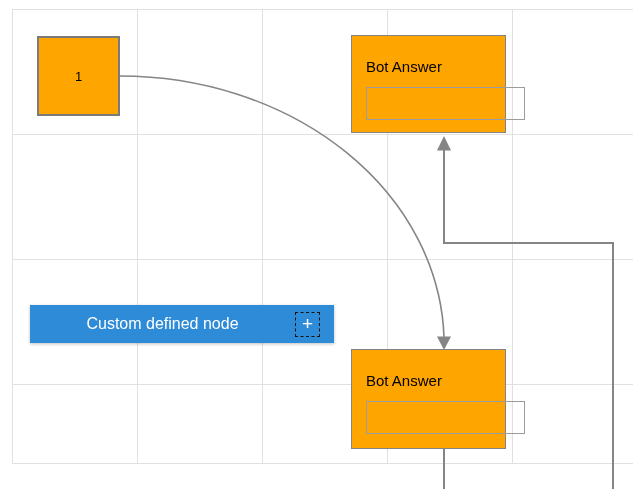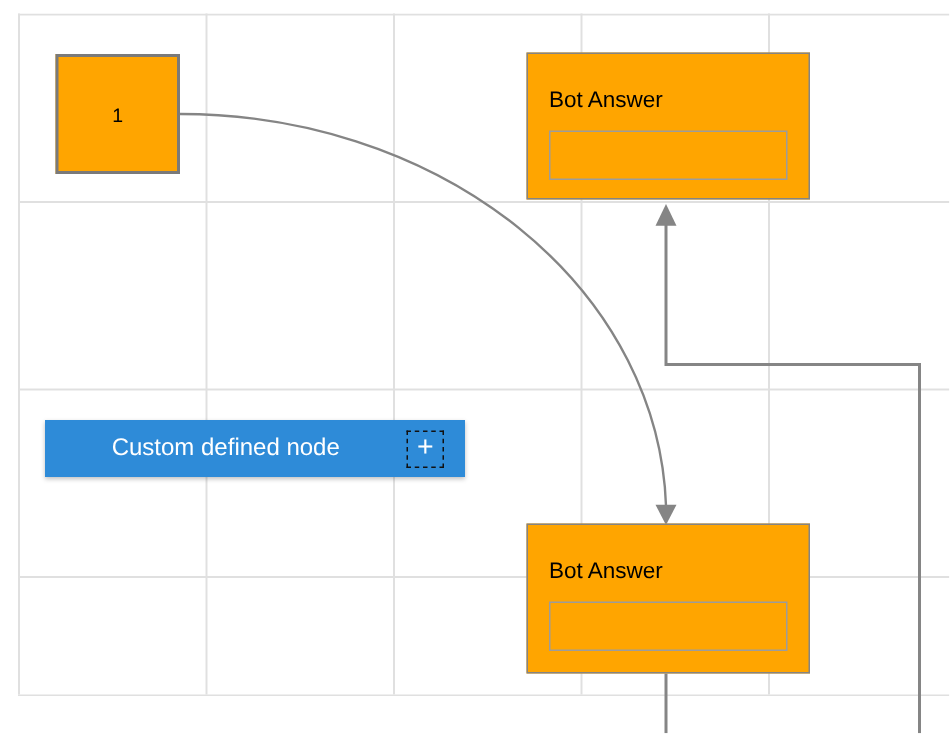--- a/index.html
+++ b/index.html
@@ -52,43 +52,43 @@
     background: var(--node-orange);
   }
   .square {
     left: 37px; top: 36px;
     width: 83px; height: 80px;
     border: 2px solid var(--square-border);
     display: flex; align-items: center; justify-content: center;
     font-size: 13px; color: var(--text-dark);
   }
   .bot {
-    left: 351px; width: 189px;
+    left: 351px; width: 155px;
     border: 1.5px solid var(--node-border);
   }
   .bot.top { top: 35px; height: 98px; }
   .bot.bottom { top: 349px; height: 100px; }
   .bot-title {
     position: absolute;
     left: 14px; top: 22px;
     font-size: 15px; color: var(--text-dark);
     white-space: nowrap;
   }
   .bot-input {
     position: absolute;
     left: 14px; top: 51px;
     width: 159px; height: 33px;
     border: 1px solid var(--inner-border);
     background: transparent;
     font-size: 13px; color: var(--text-dark);
   }
   .custom-node {
     position: absolute;
-    left: 30px; top: 280px;
-    width: 280px; height: 38px;
+    left: 30px; top: 305px;
+    width: 304px; height: 38px;
     background: var(--accent-blue);
     display: flex; align-items: center;
     box-shadow: 0 1px 3px rgba(0,0,0,0.25);
     cursor: pointer;
   }
   .custom-label {
     flex: 1;
     text-align: center;
     color: var(--text-light);
     font-size: 16px;

